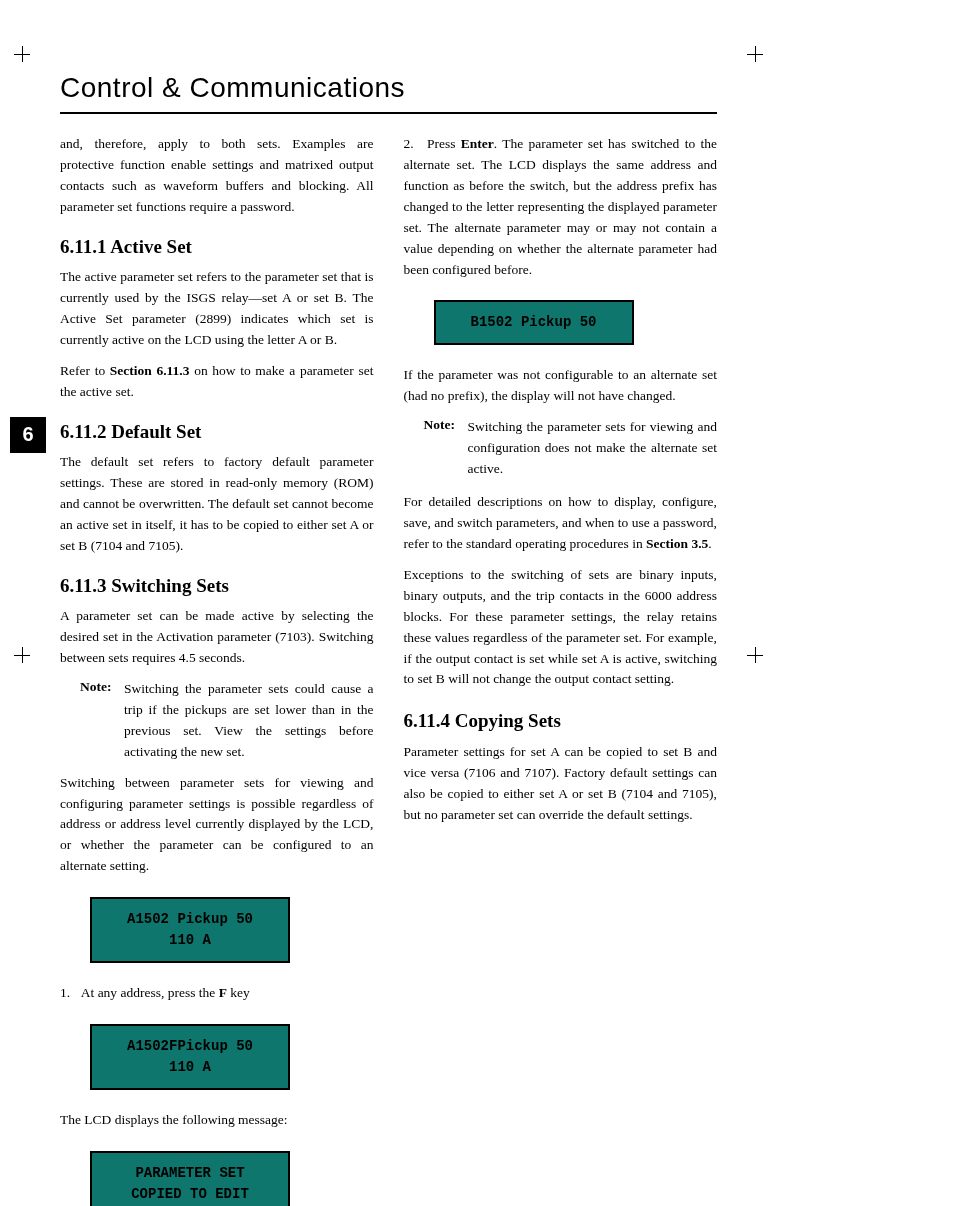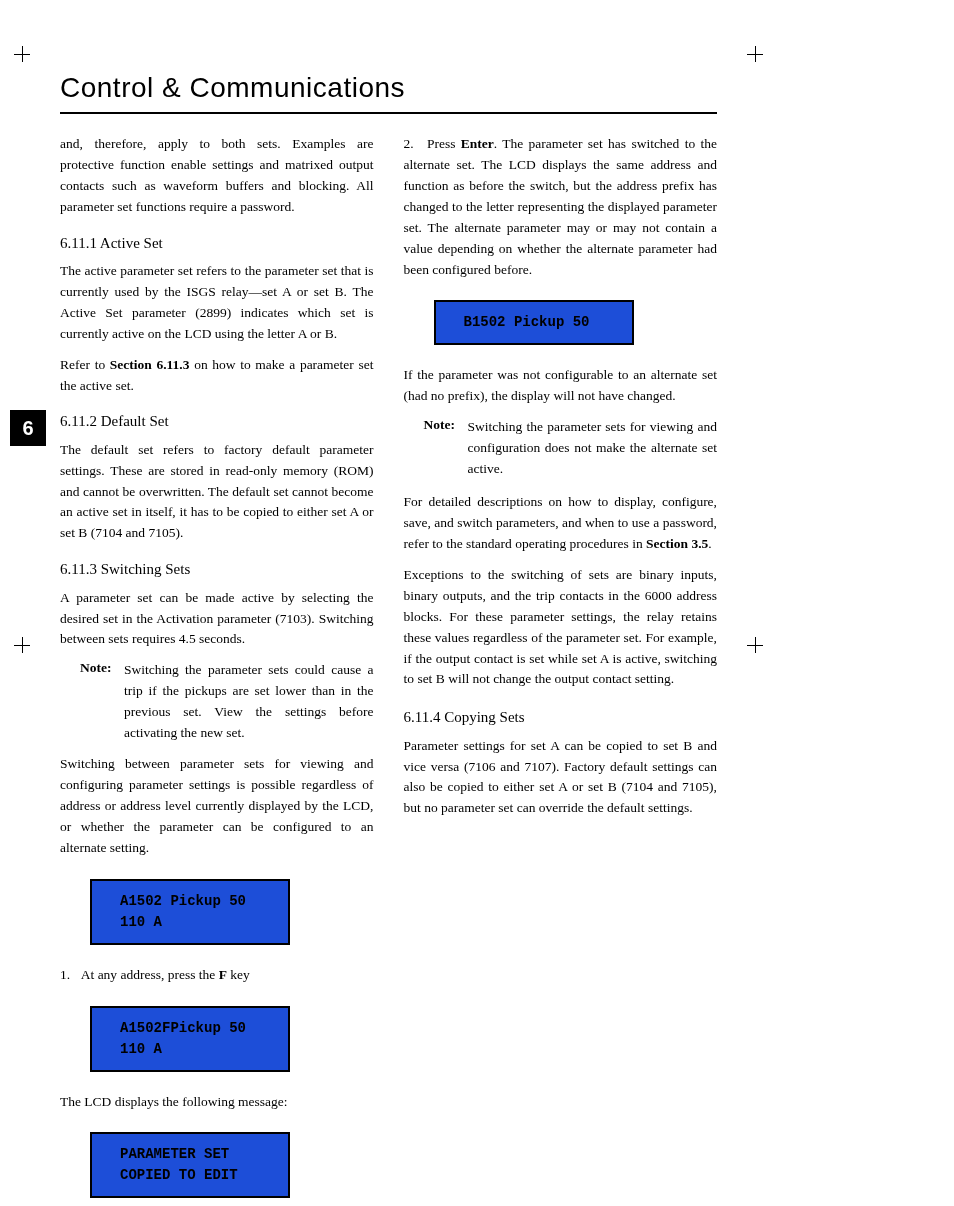--- a/index.html
+++ b/index.html
@@ -78,22 +78,22 @@
 
     
     p {
       line-height: 1.55;
       margin-bottom: 10px;
       text-align: justify;
     }
 
     
     .section-heading {
-      font-weight: normal;
-      font-size: 15px;
+      font-weight: bold;
+      font-size: 19px;
       margin-top: 14px;
       margin-bottom: 6px;
     }
 
     
     .note-block {
       margin: 10px 0 10px 20px;
       display: flex;
       gap: 6px;
       justify-content: space-between;
@@ -113,21 +113,22 @@
     
     .lcd-box {
       border: 2px solid #000;
       padding: 10px 28px;
       margin: 10px auto;
       font-family: "Courier New", Courier, monospace;
       font-size: 14px;
       font-weight: bold;
       display: inline-block;
       min-width: 200px;
-      background: #1d4ed8;
+      background: #0f766e;
+      text-align: center;
     }
 
     .lcd-box-wrapper {
       text-align: left;
       margin: 10px 0 10px 30px;
     }
 
     .lcd-line {
       display: block;
       line-height: 1.5;

